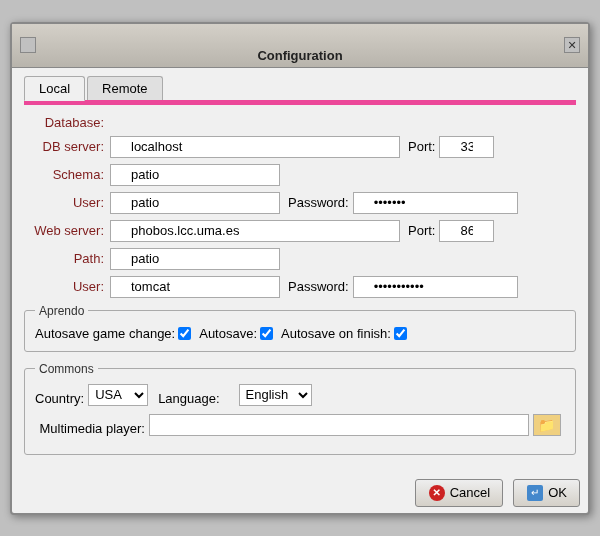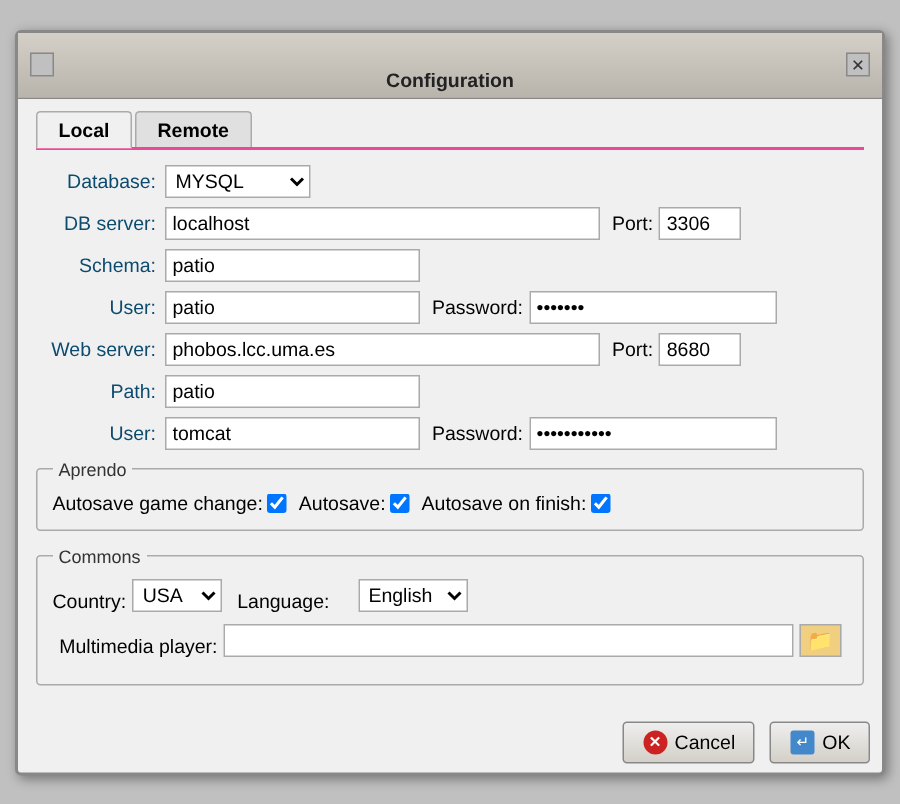--- a/index.html
+++ b/index.html
@@ -50,23 +50,22 @@
       color: #333;
     }
 
     .content {
       padding: 8px 12px 10px;
     }
 
     
     .tabs {
       display: flex;
-      border-bottom: 2px solid #ec4899;
+      border-bottom: 5px solid #ec4899;
       margin-bottom: 10px;
-      font-weight: bold;
     }
 
     .tab {
       padding: 4px 14px;
       border: 1px solid #aaa;
       border-bottom: none;
       cursor: pointer;
       background: #e0e0e0;
       margin-right: 2px;
       border-radius: 3px 3px 0 0;
@@ -102,26 +101,26 @@
     }
 
     .form-row:last-child {
       margin-bottom: 0;
     }
 
     .label {
       text-align: right;
       min-width: 80px;
       margin-right: 6px;
-      color: #0c4a6e;
+      color: #7f1d1d;
     }
 
     input[type="text"], input[type="password"] {
       border: 1px solid #aaa;
-      padding: 2px 4px;
+      padding: 2px 20px;
       background: white;
       height: 22px;
     }
 
     select {
       border: 1px solid #aaa;
       background: white;
       height: 22px;
       padding: 0 2px;
       cursor: pointer;
@@ -244,25 +243,20 @@
 
   <div class="content">
 
     <div class="tabs">
       <div class="tab active">Local</div>
       <div class="tab">Remote</div>
     </div>
 
     <div class="form-row">
       <span class="label">Database:</span>
-      <select>
-        <option>MYSQL</option>
-        <option>PostgreSQL</option>
-        <option>SQLite</option>
-      </select>
     </div>
 
     <div class="form-row">
       <span class="label">DB server:</span>
       <input type="text" class="db-server-input" value="localhost" style="">
       <span style="margin-left:8px;margin-right:4px;">Port:</span>
       <input type="text" class="port-input" value="3306" style="">
     </div>
 
     <div class="form-row">

